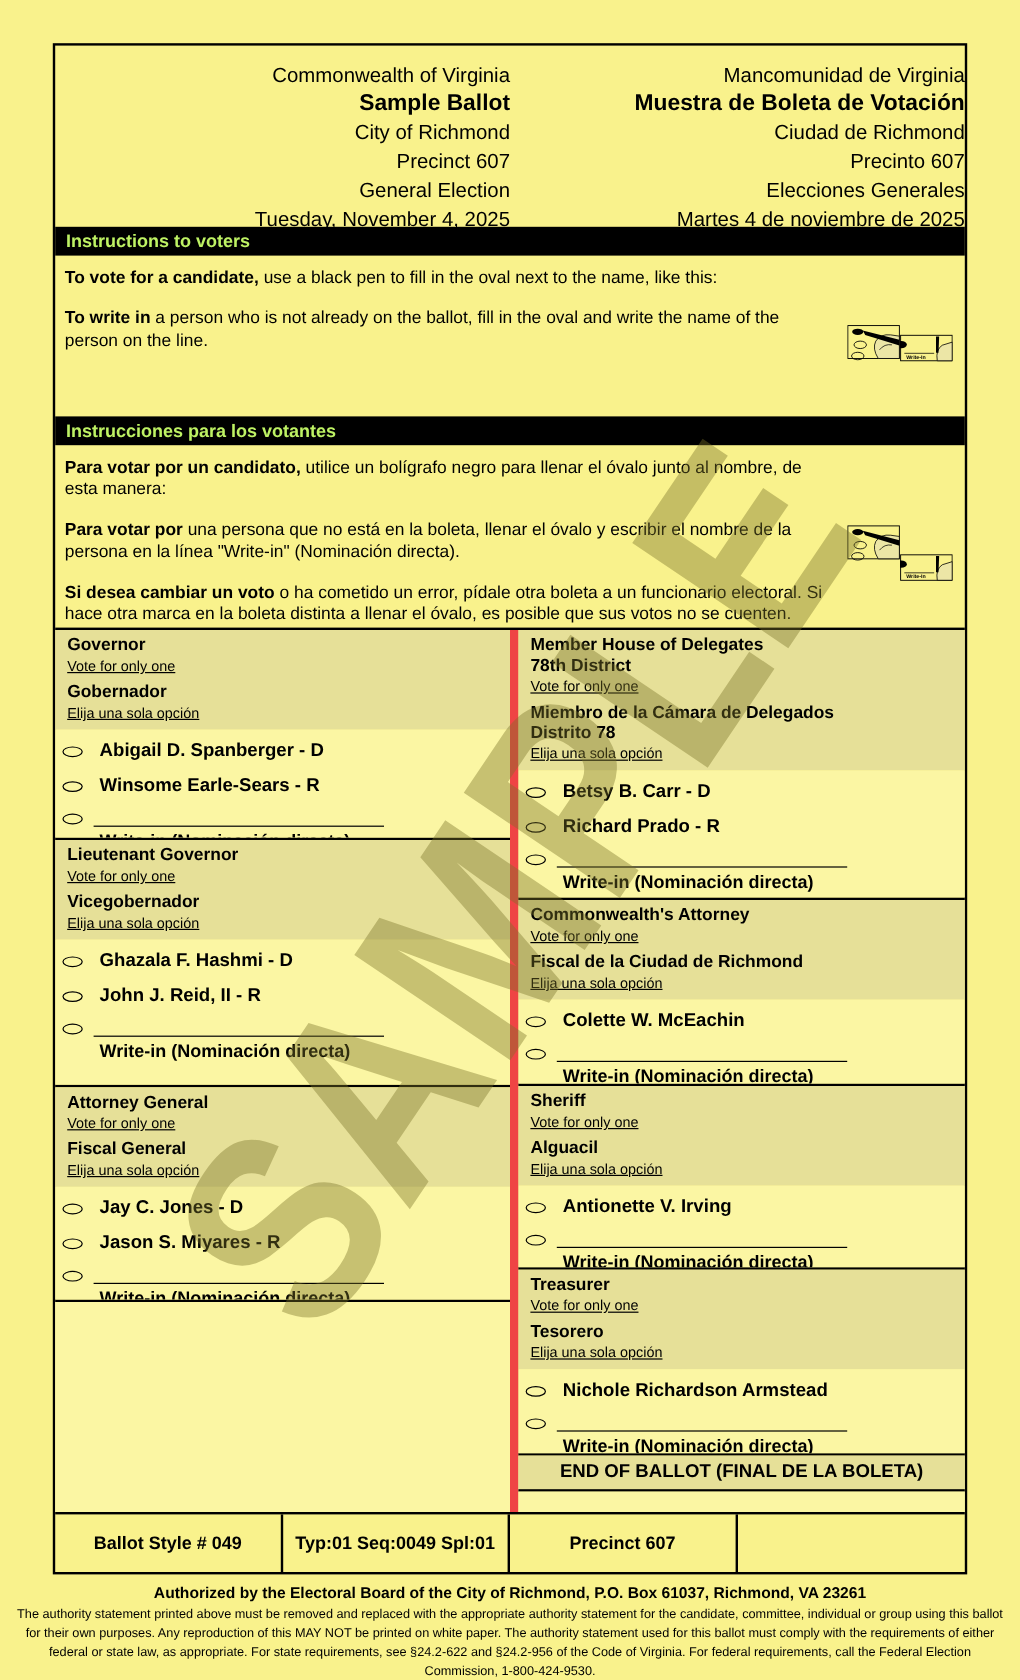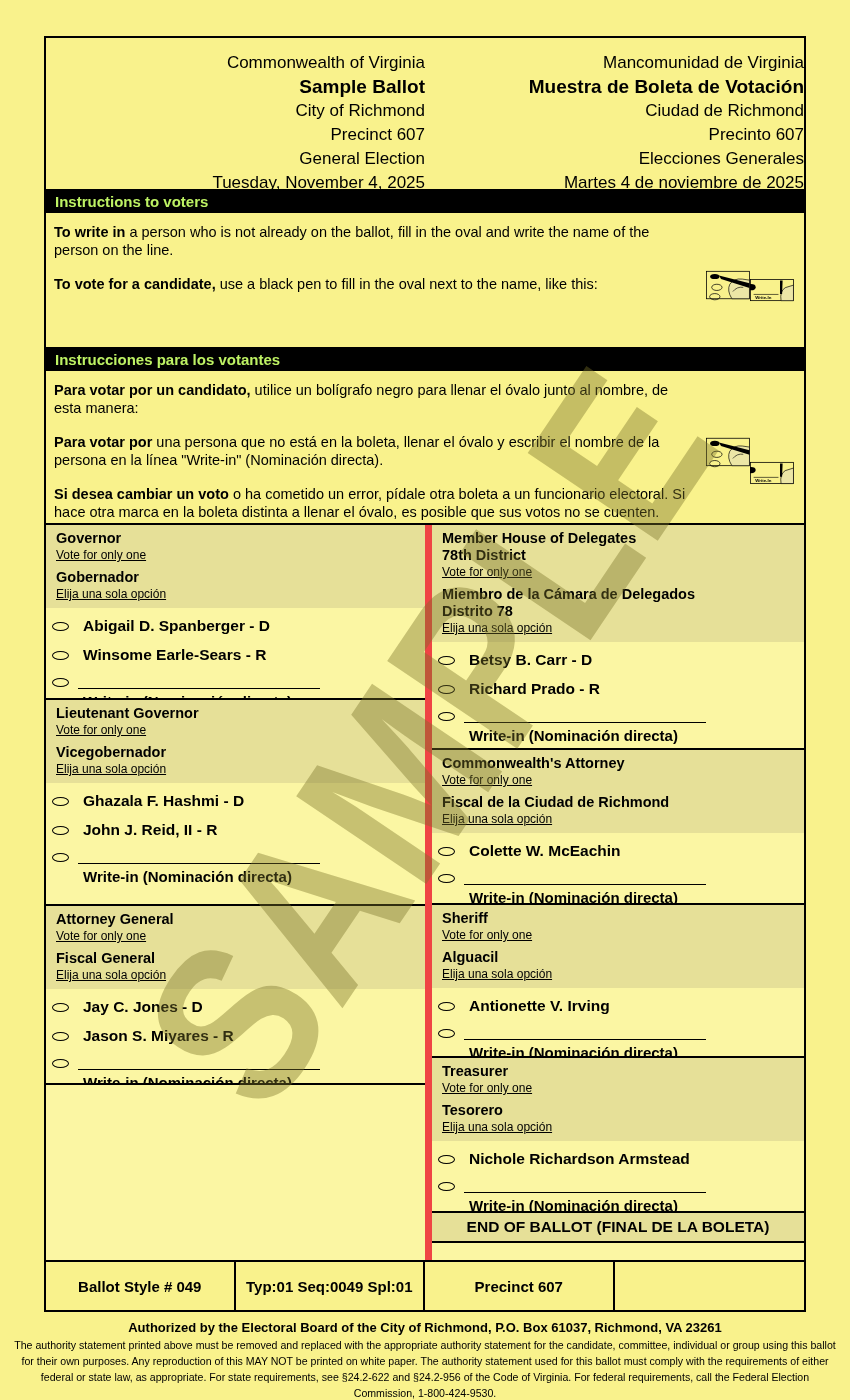--- a/index.html
+++ b/index.html
@@ -113,22 +113,22 @@
       <div class="h-line">Ciudad de Richmond</div>
       <div class="h-line">Precinto 607</div>
       <div class="h-line">Elecciones Generales</div>
       <div class="h-line">Martes 4 de noviembre de 2025</div>
     </div>
   </div>
 
   <div class="black-bar">Instructions to voters</div>
   <div class="instr en">
     <div class="instr-text">
+      <p><b>To vote for a candidate,</b><span> use a black pen to fill in the oval next to the name, like this:</span></p>
       <p><b>To write in</b><span> a person who is not already on the ballot, fill in the oval and write the name of the person on the line.</span></p>
-      <p><b>To vote for a candidate,</b><span> use a black pen to fill in the oval next to the name, like this:</span></p>
     </div>
     <div class="gfx-col">
       <svg class="gfx" viewBox="0 0 85 55">
         <rect x="1" y="1" width="83" height="53" fill="#f9f28c" stroke="#000" stroke-width="1.5"></rect>
         <ellipse cx="17" cy="11" rx="9" ry="5" fill="#000"></ellipse>
         <ellipse cx="21" cy="32" rx="10" ry="6" fill="none" stroke="#000" stroke-width="1.4"></ellipse>
         <ellipse cx="17" cy="50" rx="10" ry="6" fill="none" stroke="#000" stroke-width="1.4"></ellipse>
         <path d="M46,26 Q54,14 70,16 L84,18 L84,54 L50,54 Q40,38 46,26 Z" fill="#ece6a6" stroke="#000" stroke-width="1.3"></path>
         <path d="M52,40 Q60,30 72,32" fill="none" stroke="#000" stroke-width="1.2"></path>
         <polygon points="25,9 84,24 84,33 29,16" fill="#000"></polygon>

